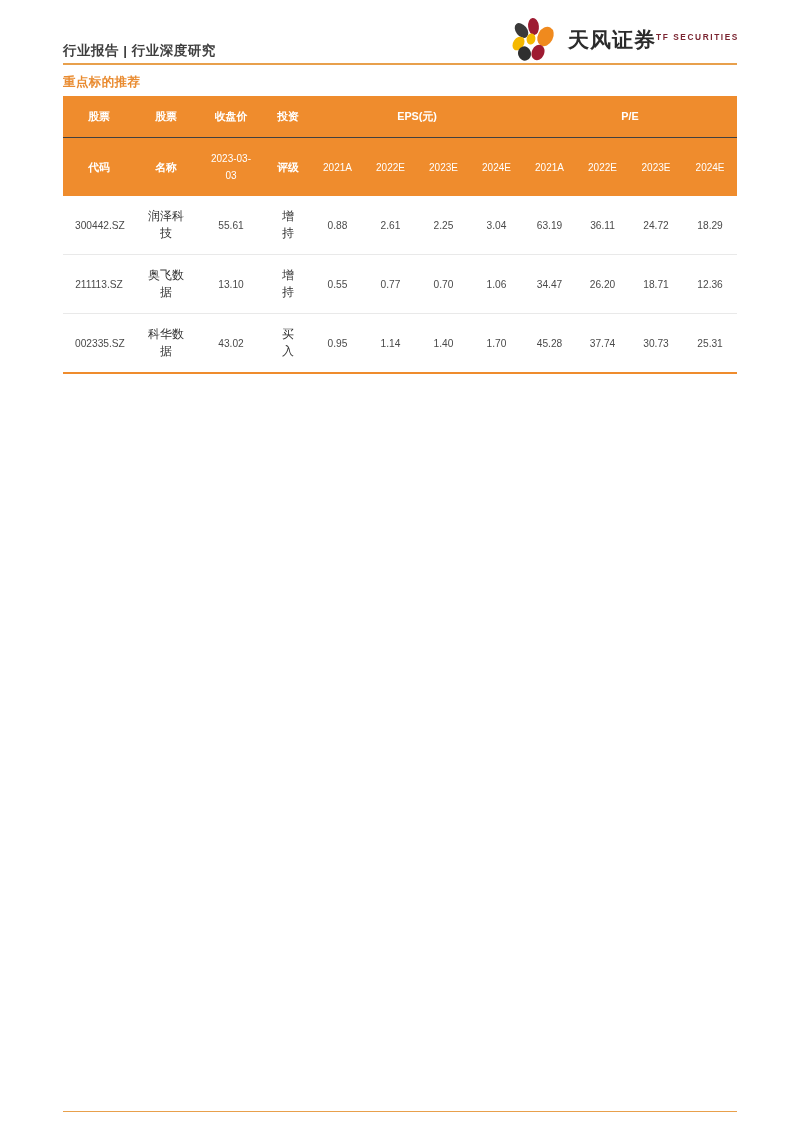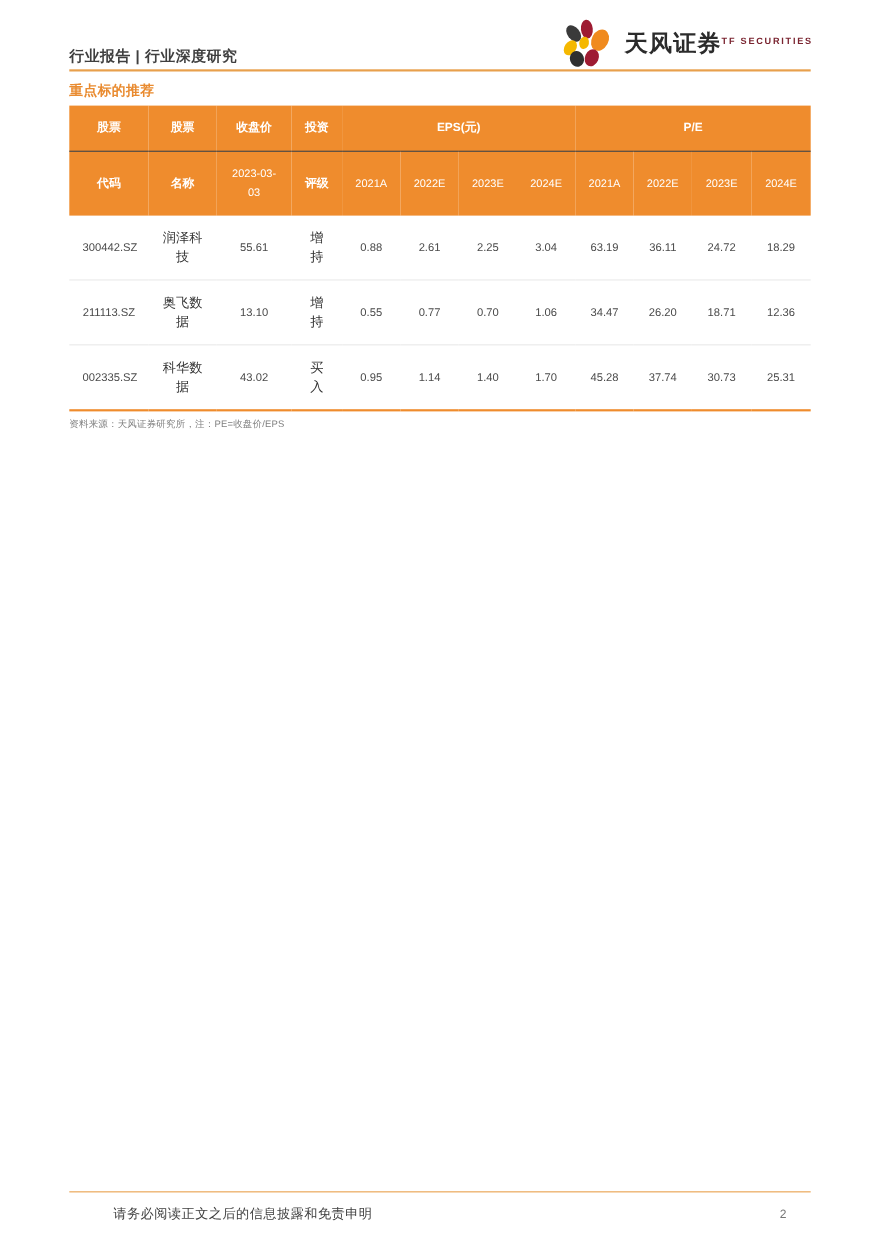--- a/index.html
+++ b/index.html
@@ -282,22 +282,17 @@
         <td>1.40</td>
         <td>1.70</td>
         <td>45.28</td>
         <td>37.74</td>
         <td>30.73</td>
         <td>25.31</td>
       </tr>
     </tbody>
   </table>
 
-  <div class="table-source">资料来源：天风证券研究所，注：PE=收盘价/EPS</div>
 </div>
 
 <div class="page-footer">
   <div class="footer-rule"></div>
-  <div class="footer-inner">
-    <span class="footer-note">请务必阅读正文之后的信息披露和免责申明</span>
-    <span class="footer-page">2</span>
-  </div>
 </div>
 
 </body></html>

